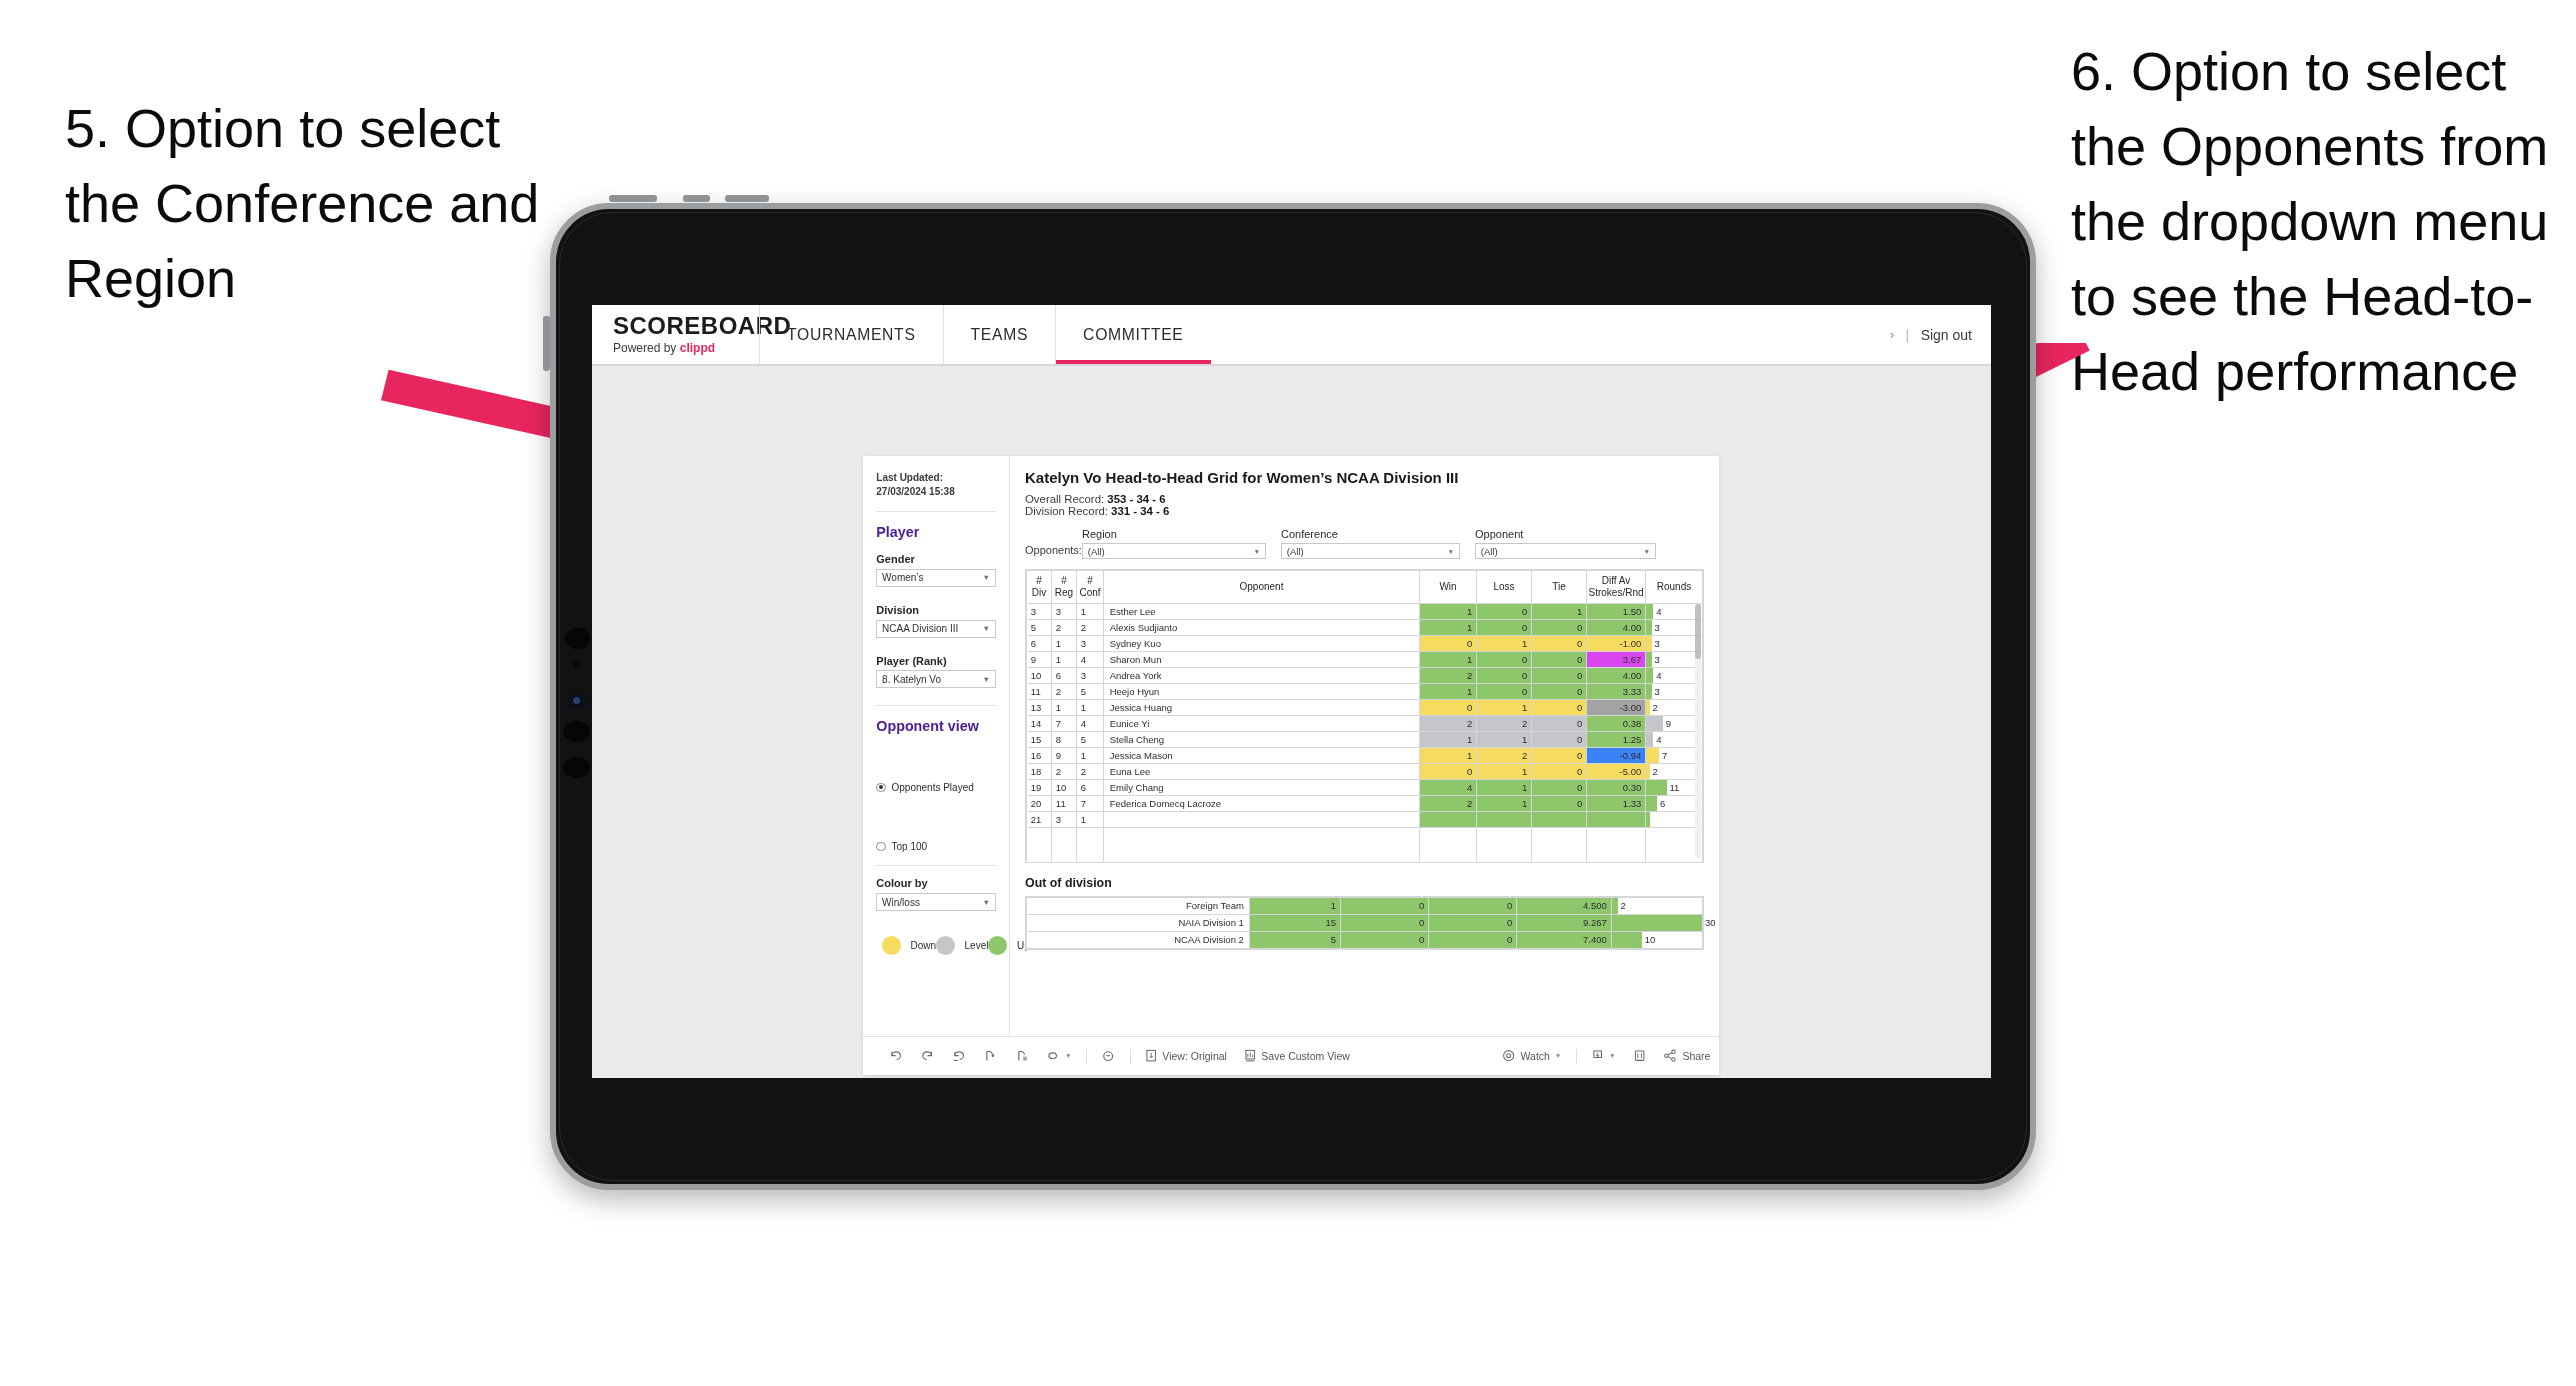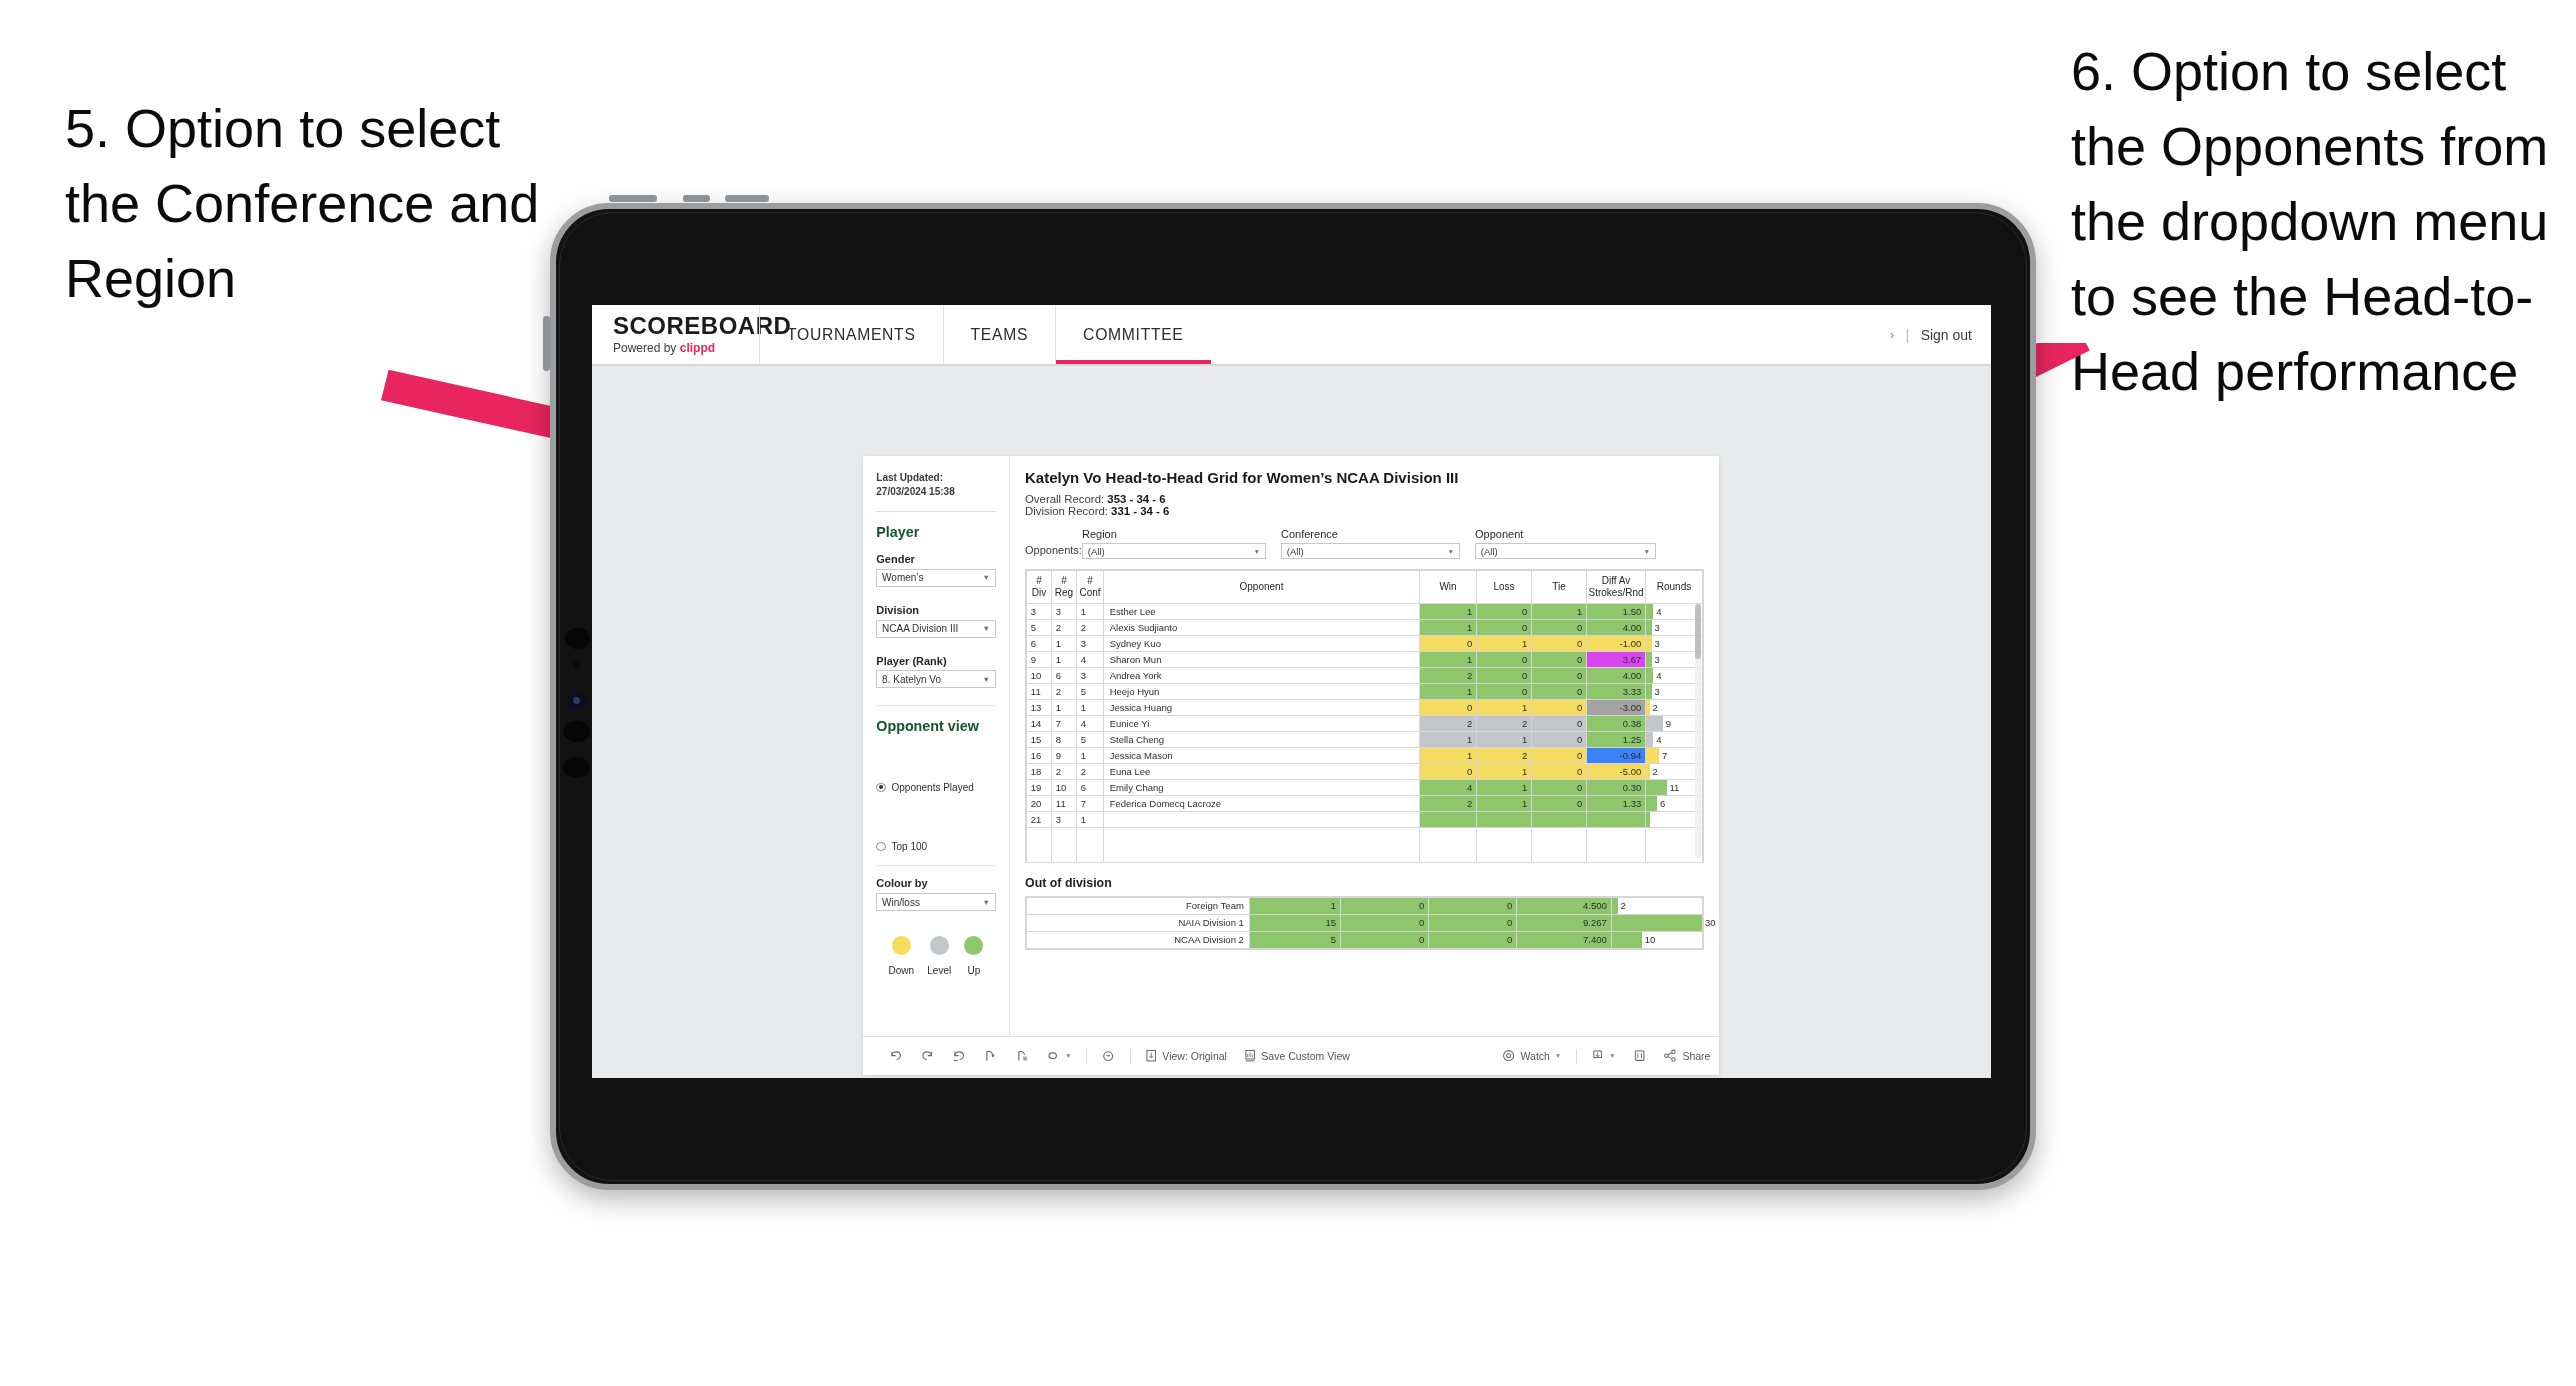--- a/index.html
+++ b/index.html
@@ -75,33 +75,33 @@
   #sheet{
     position:absolute;left:271px;top:44px;width:856px;height:619px;background:#ffffff;
     box-shadow:0 1px 3.8px rgba(0,0,0,.13);display:flex;flex-direction:column;
   }
   #sheet-body{display:flex;flex:1;min-height:0;}
 
   
   #sidebar{width:147px;border-right:1px solid #e4e4e6;padding:15px 13.3px 0 13.3px;box-sizing:border-box;flex:0 0 147px;}
   #last-updated{font-size:10px;color:#3a3a3f;line-height:1.35;font-weight:bold;}
   .side-rule{height:1px;background:#e0e0e2;margin:13.3px 0 11.4px 0;}
-  .side-h{font-size:14.3px;font-weight:bold;color:#14532d;margin-bottom:13.3px;}
+  .side-h{font-size:14.3px;font-weight:bold;color:#4c1d95;margin-bottom:13.3px;}
   .side-label{font-size:11px;font-weight:bold;color:#26262b;margin-bottom:3.8px;}
   .side-select{
     height:18px;border:1px solid #c9c9cd;background:#fff;display:flex;align-items:center;
     padding:0 4.8px;font-size:10px;color:#303036;margin-bottom:17px;position:relative;box-sizing:border-box;
   }
   .side-select .caret{margin-left:auto;font-size:7.6px;color:#6f6f75;}
   .radio-row{display:flex;align-items:center;gap:5.7px;margin-bottom:4.8px;margin-top:48px;}
   .radio{width:9.5px;height:9.5px;border:1px solid #8b8b90;border-radius:50%;position:relative;box-sizing:border-box;flex:0 0 9.5px;}
   .radio.on:after{content:"";position:absolute;left:1.9px;top:1.9px;width:3.8px;height:3.8px;border-radius:50%;background:#333;}
   .radio-label{font-size:10px;color:#2c2c31;}
   #legend{display:flex;justify-content:space-around;align-items:flex-end;margin-top:25px;padding:0 5.7px;}
-  .leg-item{display:flex;flex-direction:column;align-items:center;gap:9.5px;}
+  .leg-item{display:flex;flex-direction:row;align-items:center;gap:9.5px;}
   .leg-dot{width:19px;height:19px;border-radius:50%;}
   .leg-text{font-size:10px;color:#2c2c31;}
 
   
   #main{flex:1;min-width:0;padding:13.3px 15px 0 15px;box-sizing:border-box;position:relative;}
   #vt-title{font-size:15px;font-weight:bold;color:#1a1a1e;margin-bottom:6.7px;}
   #records{display:flex;font-size:11.4px;color:#3c3c42;margin-bottom:11.4px;flex-direction:column;}
   #rec-overall{width:314px;}
   #records b{color:#17171b;font-weight:bold;}
 

